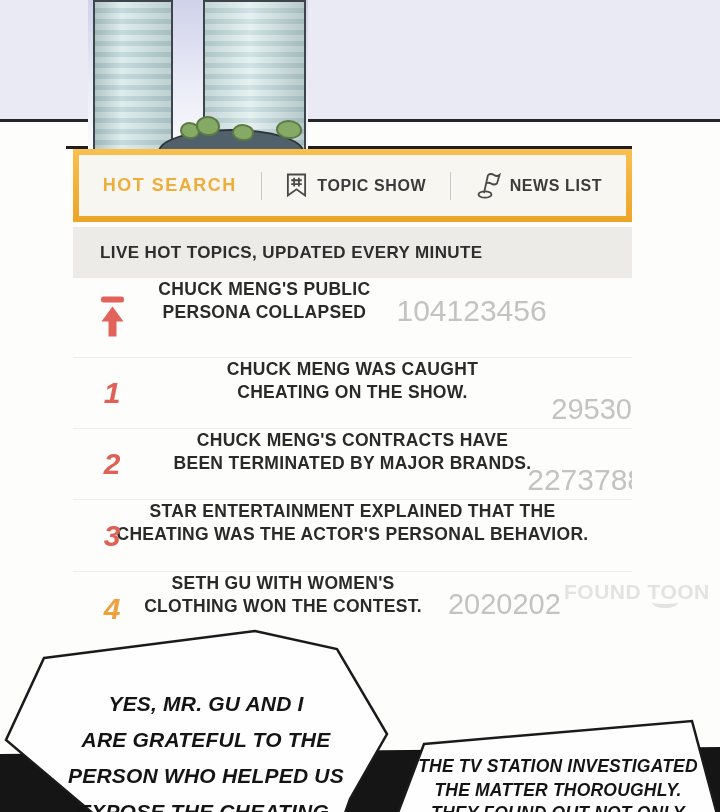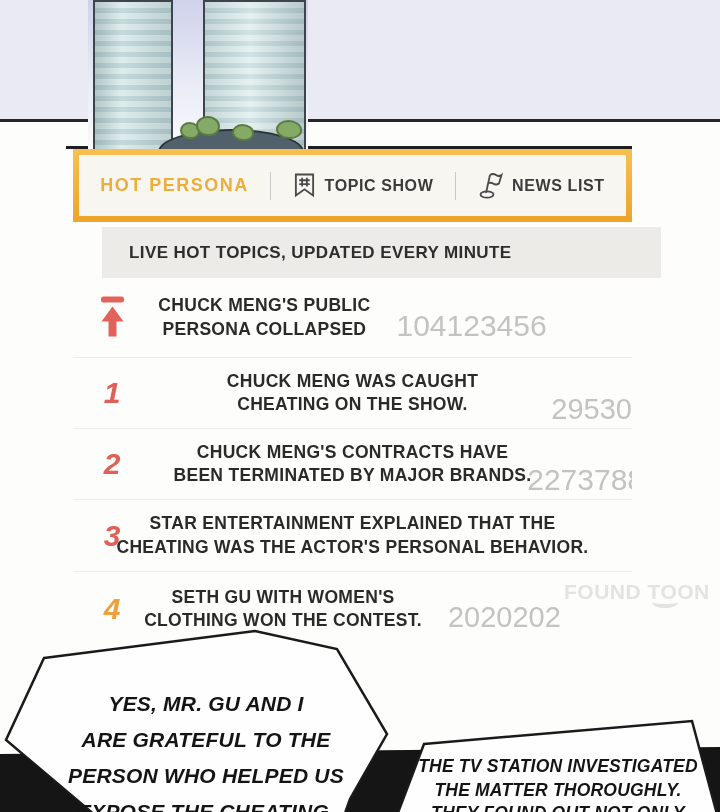--- a/index.html
+++ b/index.html
@@ -38,31 +38,31 @@
     background:linear-gradient(180deg,#f8c050 0%,#eda428 100%);z-index:3;}
   .tab-frame-inner{position:absolute;left:6px;top:6px;right:6px;bottom:6px;background:#f8f6f1;
     display:flex;align-items:center;justify-content:space-evenly;}
   .tab{display:flex;align-items:center;gap:9px;font-weight:bold;color:#3b3b3b;font-size:16px;letter-spacing:.6px;cursor:default;}
   .tab.active{color:#edae3b;font-size:18px;letter-spacing:1.5px;}
   .tab-divider{width:1px;height:28px;background:#c9c9c9;}
   .tab svg{display:block;}
 
   .subheader{position:absolute;left:73px;top:227px;width:559px;height:51px;background:#edebe7;z-index:2;
     display:flex;align-items:center;box-sizing:border-box;padding-left:27px;
-    font-weight:bold;font-size:17px;letter-spacing:.4px;color:#2d2d2d;margin-left:29px;}
+    font-weight:bold;font-size:17px;letter-spacing:.4px;color:#2d2d2d;}
 
   .hotlist{position:absolute;left:73px;top:278px;width:559px;height:368px;background:#fdfdfb;z-index:2;overflow:hidden;}
   .row{position:relative;border-bottom:1px solid #ececec;box-sizing:border-box;}
   .row.r0{height:80px;} .row.r1{height:71px;} .row.r2{height:71px;} .row.r3{height:72px;}
   .row.r4{height:74px;border-bottom:none;}
   .rank{position:absolute;left:22px;top:50%;transform:translateY(-50%);width:34px;text-align:center;
     font-style:italic;font-weight:bold;font-size:30px;color:#de6056;}
   .row.r4 .rank{color:#efa03c;}
   .pin-icon{position:absolute;left:26px;top:50%;transform:translateY(-50%);}
-  .row-center{height:100%;display:flex;align-items:center;justify-content:center;gap:26px;}
+  .row-center{height:100%;display:flex;justify-content:center;gap:26px;}
   .title{font-weight:bold;font-size:17.5px;line-height:1.33;color:#2a2a2a;text-align:center;
     white-space:pre-line;letter-spacing:.3px;}
   .count{font-size:29px;color:#c3c3c3;white-space:nowrap;margin-top:16px;}
   .row.r1 .count{position:absolute;right:0px;top:50%;transform:translateY(-50%);}
   .row.r2 .count{position:absolute;right:-12px;top:50%;transform:translateY(-50%);font-size:30px;}
   .row.r0 .count{font-size:30px;}
 
   
   .watermark{position:absolute;left:564px;top:580px;z-index:4;color:#e3e3e3;font-weight:bold;
     font-size:21px;letter-spacing:.5px;white-space:nowrap;}
@@ -95,21 +95,21 @@
     <div class="podium"></div>
     <div class="bush b1"></div>
     <div class="bush b2"></div>
     <div class="bush b3"></div>
     <div class="bush b4"></div>
   </div>
 
   <div class="tab-frame">
     <div class="tab-frame-inner">
       <div class="tab active">
-        <span>HOT PERSONA</span>
+        <span>HOT SEARCH</span>
       </div>
       <div class="tab-divider"></div>
       <div class="tab">
         <span>
           <svg width="23" height="27" viewBox="0 0 24 27" fill="none" stroke="#4a4a4a" stroke-width="1.9">
             <path d="M3,2 H21 V24 L12,17.5 L3,24 Z"></path>
             <path d="M9.5,5.5 V14.5 M14.5,5.5 V14.5 M6.5,8 H17.5 M6.5,12 H17.5"></path>
           </svg>
         </span>
         <span>TOPIC SHOW</span>

